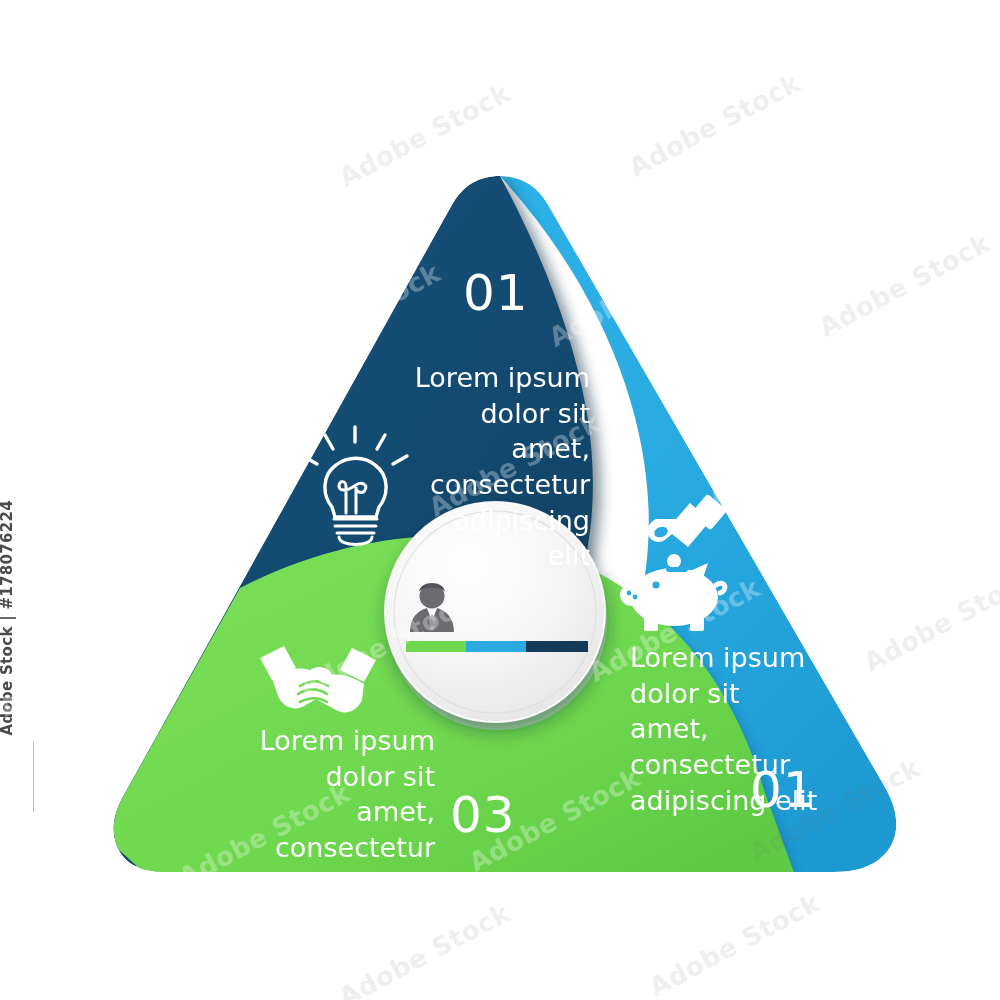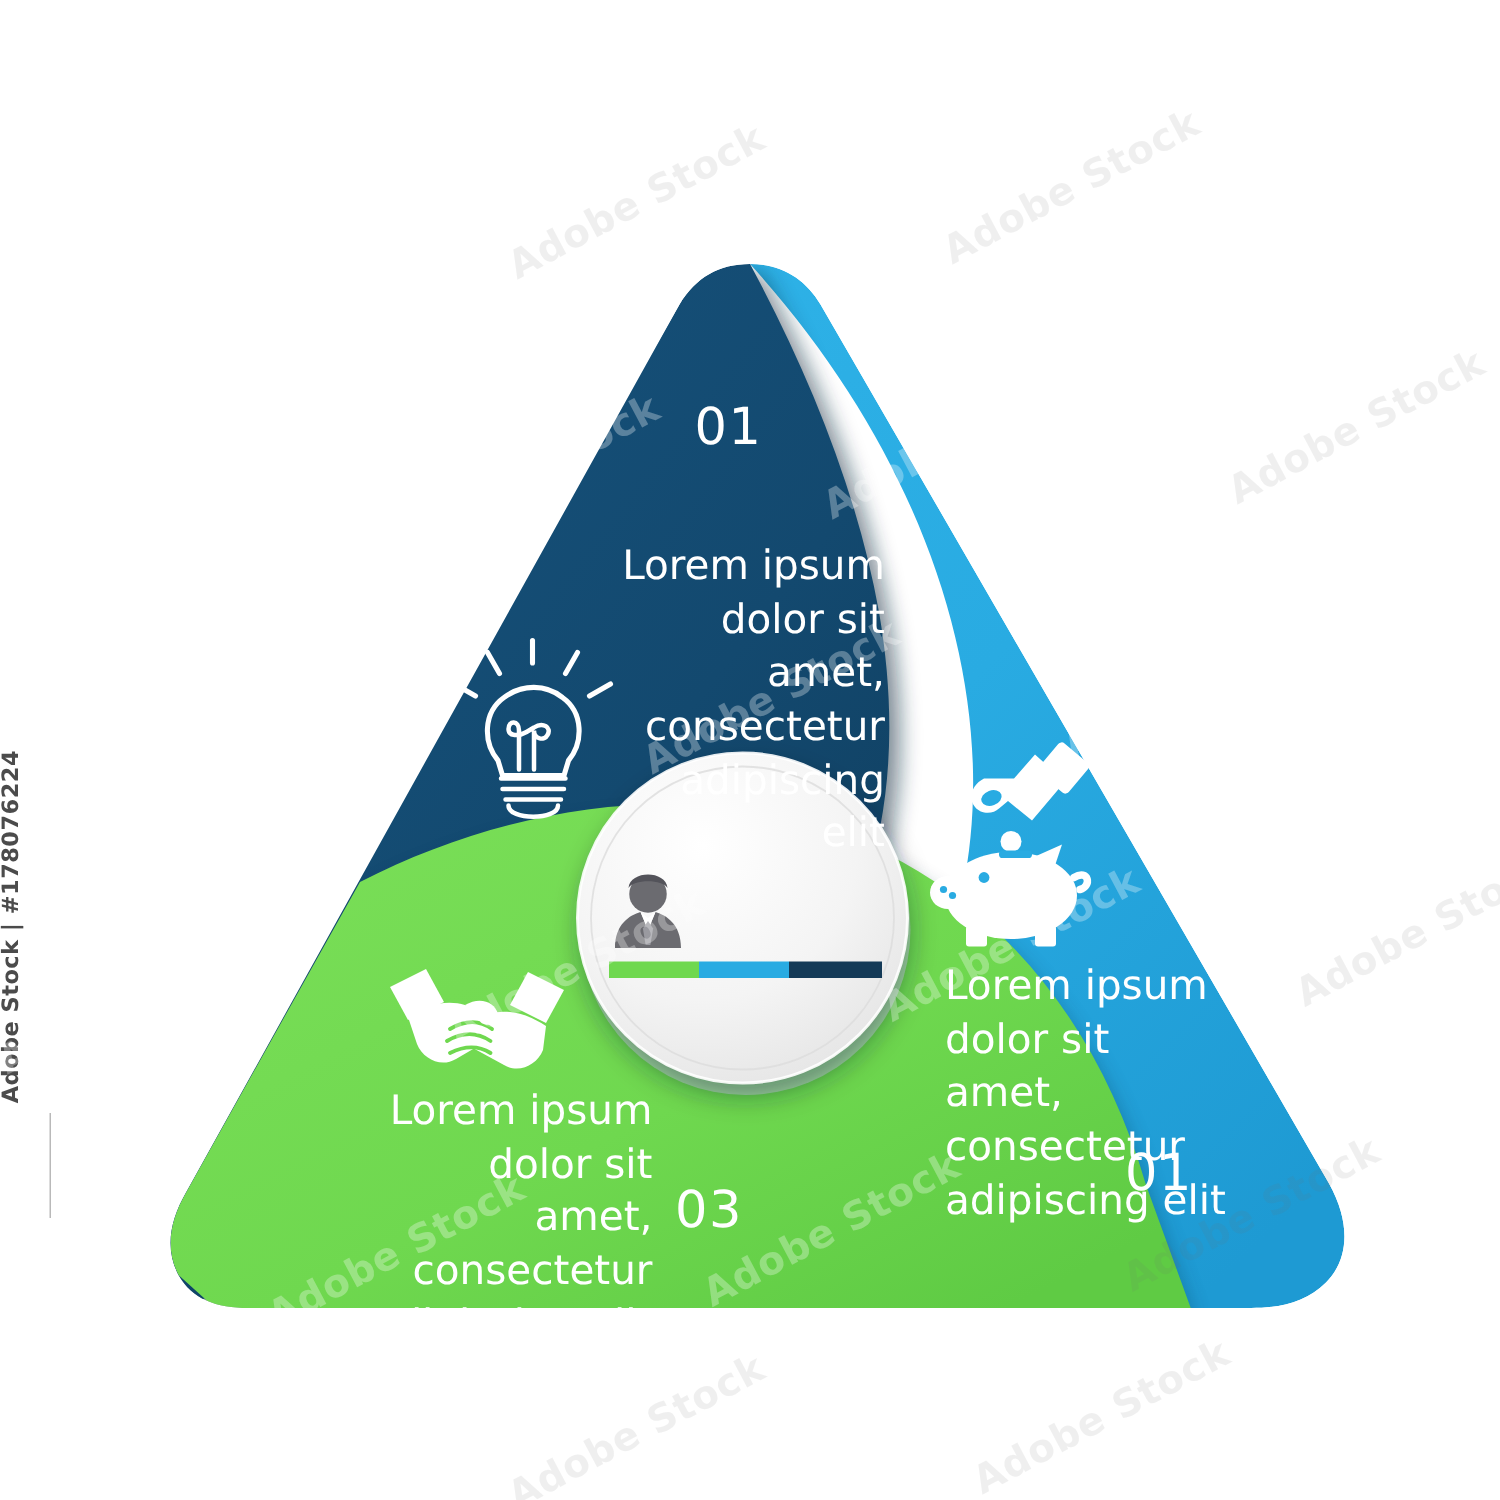--- a/index.html
+++ b/index.html
@@ -26,21 +26,21 @@
     position: absolute;
     left: 0; top: 0;
     width: 1000px;
     height: 1000px;
   }
 
   
   .seg-num {
     position: absolute;
     color: #ffffff;
-    font-size: 34px;
+    font-size: 50px;
     font-weight: 400;
     letter-spacing: 1px;
     line-height: 1;
     white-space: nowrap;
   }
   .seg-body {
     position: absolute;
     color: #ffffff;
     font-size: 27px;
     line-height: 1.32;

